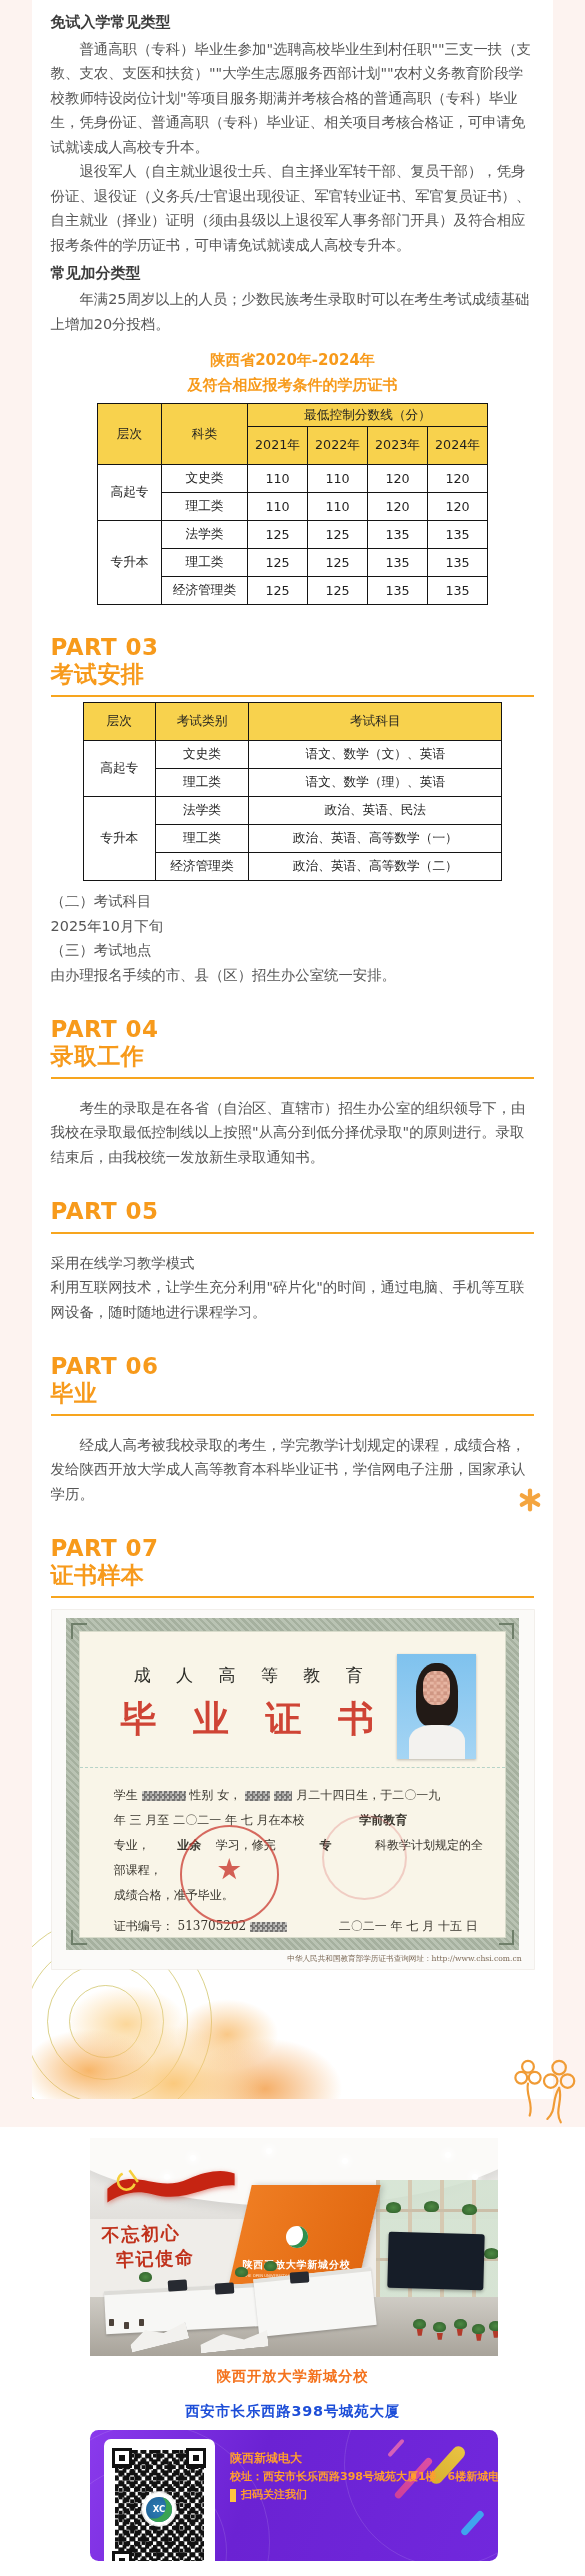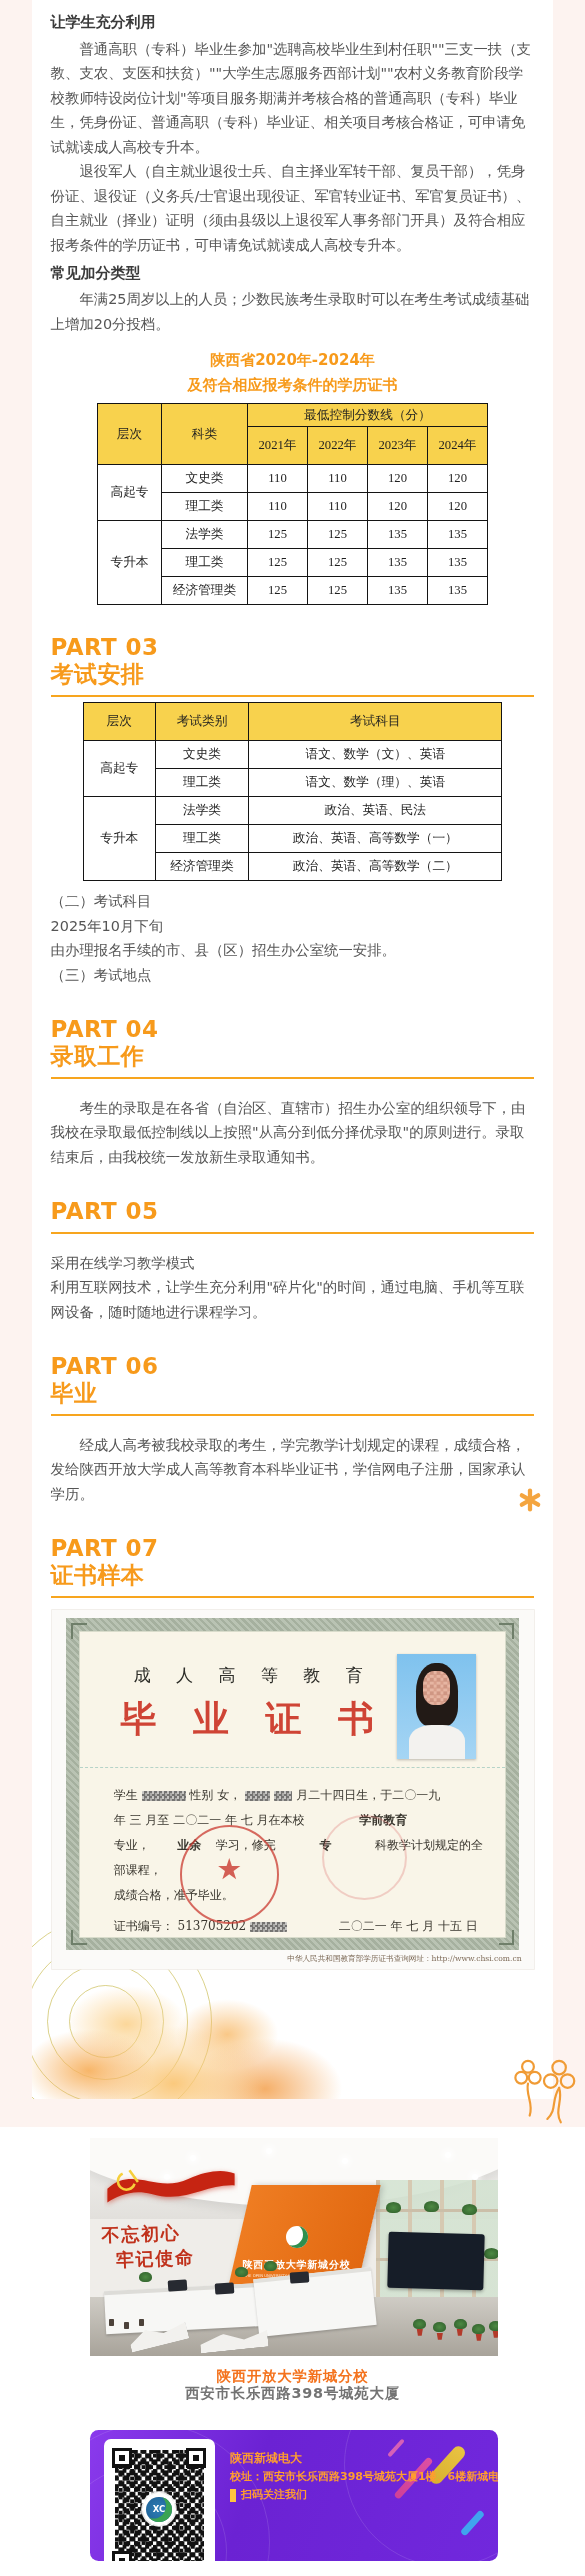--- a/index.html
+++ b/index.html
@@ -16,21 +16,21 @@
     padding:6.8px 18.6px 0;overflow:hidden;z-index:2;
   }
   h3.hd-black{font-size:15px;color:#3b3b3b;margin:3.4px 0 1.7px;line-height:25px;font-weight:bold;}
   p.body{font-size:14.4px;color:#555;line-height:24.5px;margin:0;text-indent:2em;}
   p.plain{font-size:14.4px;color:#555;line-height:24.5px;margin:0;}
   .sub{font-size:14.4px;color:#555;line-height:24.5px;margin:18.6px 0 0;}
   .tbl-title{margin:12px 0 0;text-align:center;color:#f79a1b;font-weight:bold;font-size:15px;line-height:25px;}
 
   
   .tbl{border-collapse:collapse;margin:5px auto 0;text-align:center;color:#1f1f1f;font-size:12.7px;}
-  .tbl th,.tbl td{border:0.8px solid #141414;font-weight:400;padding:0 3.4px;font-family:Liberation Serif, serif;}
+  .tbl th,.tbl td{border:0.8px solid #141414;font-weight:400;padding:0 3.4px;}
   .hdc{background:#f8d24d;}
   .t1 .hr1 th{height:22px;}
   .t1 .hr2 th{height:37px;}
   .t1 td{height:27px;}
   .t2 th{height:37px;}
   .t2 td{height:27px;}
   .cw-level{width:64px;}.cw-cat{width:86px;}.cw-year{width:60px;}.cw-subj{width:245px;}
 
   
   .part{margin-top:29px;}
@@ -122,21 +122,21 @@
   .dplant{position:absolute;width:12.7px;height:10px;border-radius:50% 50% 40% 40%;
     background:radial-gradient(#4d8a43,#2e5c2a);}
   .pot{position:absolute;width:7.6px;height:6.8px;background:#b33a2a;clip-path:polygon(10% 0,90% 0,75% 100%,25% 100%);}
   .cup{position:absolute;width:5px;height:6.8px;background:#4c423a;border-radius:0.8px;}
   .sculpt{position:absolute;background:#f2f1ee;box-shadow:0.8px 1.7px 2.5px rgba(0,0,0,.22);}
   .flagwrap{position:absolute;left:13.5px;top:22px;}
 
   
   .cap{position:absolute;left:0;width:585px;text-align:center;font-weight:bold;font-size:14.4px;letter-spacing:0.8px;}
   .cap1{top:240px;color:#f4731e;}
-  .cap2{top:257px;color:#737373;}
+  .cap2{top:275px;color:#1d4ed8;}
 
   
   .banner{position:absolute;left:90px;top:303px;width:408px;height:131px;border-radius:8.5px;overflow:hidden;
     background:linear-gradient(110deg,#8a3aec 0%,#6b22d3 40%,#7128dd 100%);}
   .b-arc{position:absolute;border:0.8px solid rgba(255,255,255,.12);border-radius:50%;}
   .qr{position:absolute;left:13.5px;top:9.3px;width:111px;height:140px;background:#fff;border-radius:6.8px;}
   .qr-pat{position:absolute;inset:11px;
     background:
       conic-gradient(#111 25%,transparent 0 50%,#111 0 75%,transparent 0) 0 0/7.6px 7.6px,
       conic-gradient(#111 25%,transparent 0 50%,#111 0 75%,transparent 0) 3.4px 3.4px/11px 11px;}
@@ -158,21 +158,21 @@
   .db-y{right:44px;top:12px;width:12.7px;height:46px;background:linear-gradient(#e9c342,#d8b02f);transform:rotate(42deg);}
   .db-p{right:81px;top:22px;width:6.8px;height:52px;background:linear-gradient(#f0569a,#e0458c);transform:rotate(42deg);opacity:.85;}
   .db-b{right:22px;top:78px;width:6.8px;height:30px;background:#3bb3f0;transform:rotate(42deg);opacity:.9;}
   .db-p2{right:100px;top:6.8px;width:4.2px;height:22px;background:#f06fae;transform:rotate(42deg);opacity:.8;}
 </style>
 </head>
 <body>
 
 <div class="card">
 
-  <h3 class="hd-black">让学生充分利用</h3>
+  <h3 class="hd-black">免试入学常见类型</h3>
   <p class="body">普通高职（专科）毕业生参加"选聘高校毕业生到村任职""三支一扶（支教、支农、支医和扶贫）""大学生志愿服务西部计划""农村义务教育阶段学校教师特设岗位计划"等项目服务期满并考核合格的普通高职（专科）毕业生，凭身份证、普通高职（专科）毕业证、相关项目考核合格证，可申请免试就读成人高校专升本。</p>
   <p class="body">退役军人（自主就业退役士兵、自主择业军转干部、复员干部），凭身份证、退役证（义务兵/士官退出现役证、军官转业证书、军官复员证书）、自主就业（择业）证明（须由县级以上退役军人事务部门开具）及符合相应报考条件的学历证书，可申请免试就读成人高校专升本。</p>
   <h3 class="hd-black">常见加分类型</h3>
   <p class="body">年满25周岁以上的人员；少数民族考生录取时可以在考生考试成绩基础上增加20分投档。</p>
 
   <div class="tbl-title">陕西省2020年-2024年</div>
   <div class="tbl-title" style="margin-top:0;">及符合相应报考条件的学历证书</div>
 
   <table class="tbl t1">
     <colgroup>
@@ -273,22 +273,22 @@
     </tr>
     <tr>
       <td>经济管理类</td>
       <td>政治、英语、高等数学（二）</td>
     </tr>
   </tbody>
     </table>
 
   <p class="plain" style="margin-top:8.5px;">（二）考试科目</p>
   <p class="plain">2025年10月下旬</p>
+  <p class="plain">（三）考试地点</p>
   <p class="plain">由办理报名手续的市、县（区）招生办公室统一安排。</p>
-  <p class="plain">（三）考试地点</p>
 
   <div class="part">
     <p class="kicker">PART 04</p>
     <p class="ptitle">录取工作</p>
     <hr class="orange-rule">
   </div>
   <p class="body" style="margin-top:17px;">考生的录取是在各省（自治区、直辖市）招生办公室的组织领导下，由我校在录取最低控制线以上按照"从高分到低分择优录取"的原则进行。录取结束后，由我校统一发放新生录取通知书。</p>
 
   <div class="part">
     <p class="kicker">PART 05</p>

